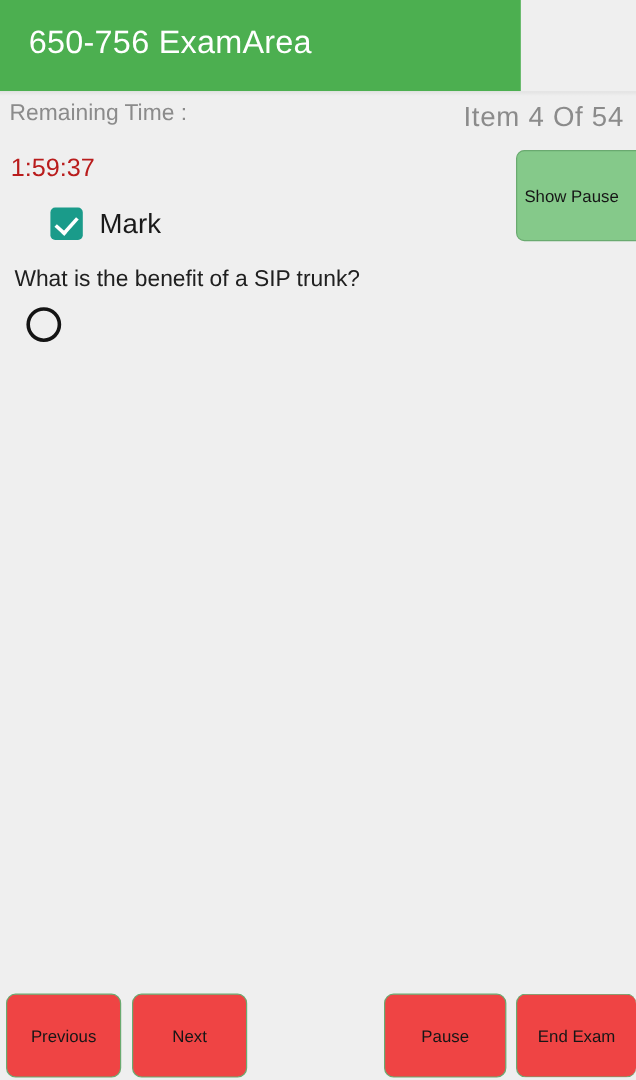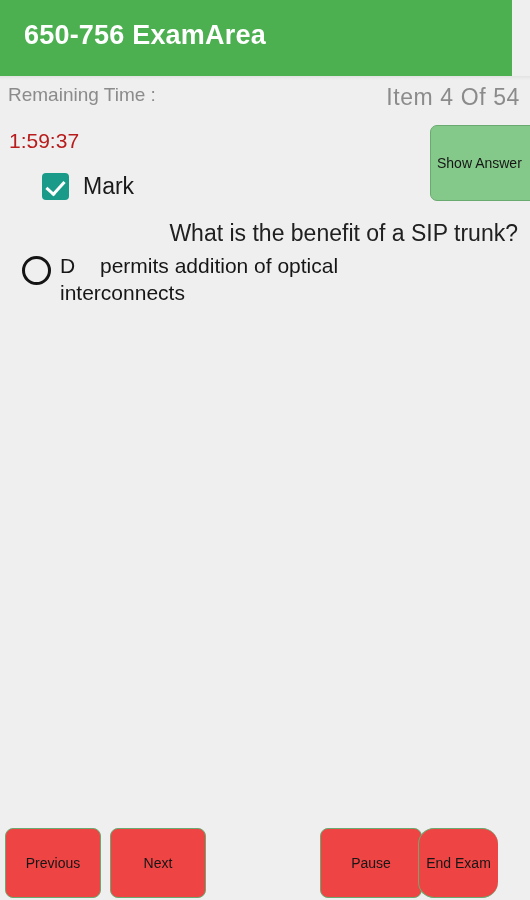--- a/index.html
+++ b/index.html
@@ -13,25 +13,24 @@
     font-family: "Liberation Sans", sans-serif;
     overflow: hidden;
     position: relative;
     -webkit-font-smoothing: antialiased;
   }
 
   
   #appbar {
     position: absolute;
     left: 0; top: 0;
-    width: 512px;
+    width: 434px;
     height: 76px;
     background: #4caf50;
     box-sizing: border-box;
-    font-weight: bold;
   }
   #appbar-title {
     position: absolute;
     left: 24px;
     top: 20px;
     font-size: 27px;
     color: #ffffff;
     letter-spacing: 0.2px;
     white-space: nowrap;
   }
@@ -130,24 +129,23 @@
     color: #1a1a1a;
     white-space: nowrap;
   }
 
   
   #question-text {
     position: absolute;
     left: 12px;
     top: 221px;
     width: 506px;
-    font-size: 23px;
+    font-size: 19px;
     color: #202020;
     line-height: 24px;
-    text-align: right;
   }
 
   
   #options-list {
     position: absolute;
     left: 0;
     top: 252px;
     width: 530px;
   }
   .option-row {
@@ -220,59 +218,56 @@
     color: #161616;
     display: flex;
     align-items: center;
     justify-content: center;
     cursor: pointer;
     white-space: nowrap;
   }
   #previous-button { left: 5px;   width: 96px; }
   #next-button     { left: 110px; width: 96px; }
   #pause-button    { left: 320px; width: 102px; }
-  #end-exam-button { left: 418px; width: 80px; border-right-width: 0;
-                     border-top-right-radius: 8px; border-bottom-right-radius: 8px; border-radius: 16px; }
+  #end-exam-button { left: 430px; width: 100px; border-right-width: 0;
+                     border-top-right-radius: 8px; border-bottom-right-radius: 8px; }
 </style>
 </head>
 <body>
 
 <div id="appbar">
   <div id="appbar-title">650-756 ExamArea</div>
 </div>
 <div id="appbar-shadow"></div>
 
 <div id="info-row">
   <div id="remaining-time-label">Remaining Time :</div>
   <div id="item-counter">Item 4 Of 54</div>
 </div>
 
 <div id="timer-value">1:59:37</div>
 
 <div id="show-answer-button">
-  <span>Show Answer</span>
+  <span>Show Pause</span>
 </div>
 
 <div id="mark-row">
   <div id="mark-checkbox"></div>
   <div id="mark-label">Mark</div>
 </div>
 
 <div id="question-text">What is the benefit of a SIP trunk?</div>
 
 <div id="options-list">
 
 
 
 
   <div class="option-row">
     <div class="option-radio"></div>
-    <div class="option-body" style="max-width:370px;">
-      <span class="option-letter">D</span><span class="option-text">permits addition of optical interconnects</span>
-    </div>
   </div>
 
 </div>
 
 <div id="bottom-bar">
   <div class="nav-button" id="previous-button">
     <span>Previous</span>
   </div>
   <div class="nav-button" id="pause-button">
     <span>Pause</span>

